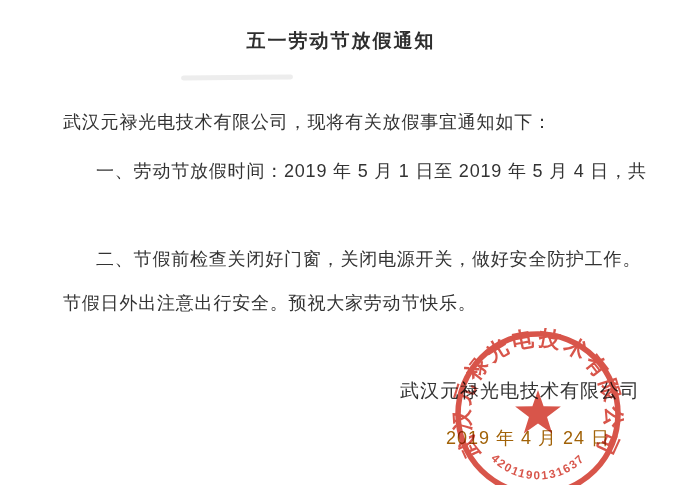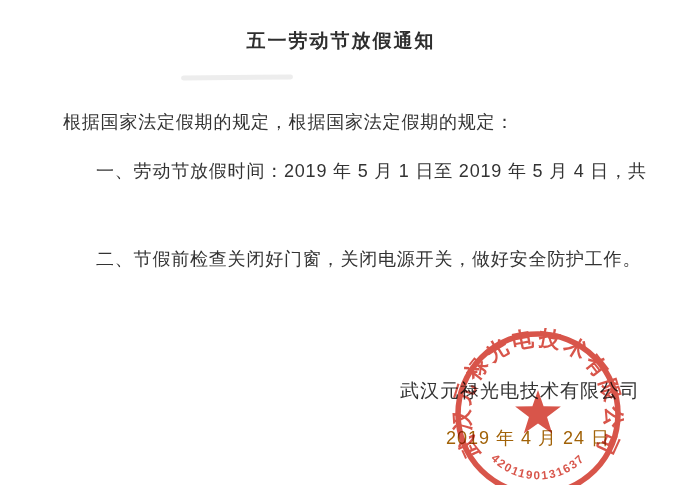--- a/index.html
+++ b/index.html
@@ -86,27 +86,28 @@
 </style>
 </head>
 <body>
 
 <div class="page">
 
   <div class="doc-title">五一劳动节放假通知</div>
 
   <div class="scan-artifact"></div>
 
-  <div class="body-line line-1">根据国家法定假期的规定，根据国家法定假期的规定：</div>
+  <div class="body-line line-1">武汉元禄光电技术有限公司，现将有关放假事宜通知如下：</div>
 
   <div class="body-line line-2 indent">一、劳动节放假时间：2019 年 5 月 1 日至 2019 年 5 月 4 日，共</div>
 
 
   <div class="body-line line-4 indent">二、节假前检查关闭好门窗，关闭电源开关，做好安全防护工作。</div>
 
+  <div class="body-line line-5">节假日外出注意出行安全。预祝大家劳动节快乐。</div>
 
   <div class="sig-company">武汉元禄光电技术有限公司</div>
 
   <div class="sig-date">2019 年 4 月 24 日</div>
 
   <svg class="stamp" viewBox="0 0 200 200">
     <defs>
       <path id="ringTextPath" d="M 30,138.8 A 80,80 0 1 1 170,138.8" fill="none"></path>
       <path id="serialPath" d="M 41.8,148.9 A 76,76 0 0 0 158.2,148.9" fill="none"></path>
     </defs>

